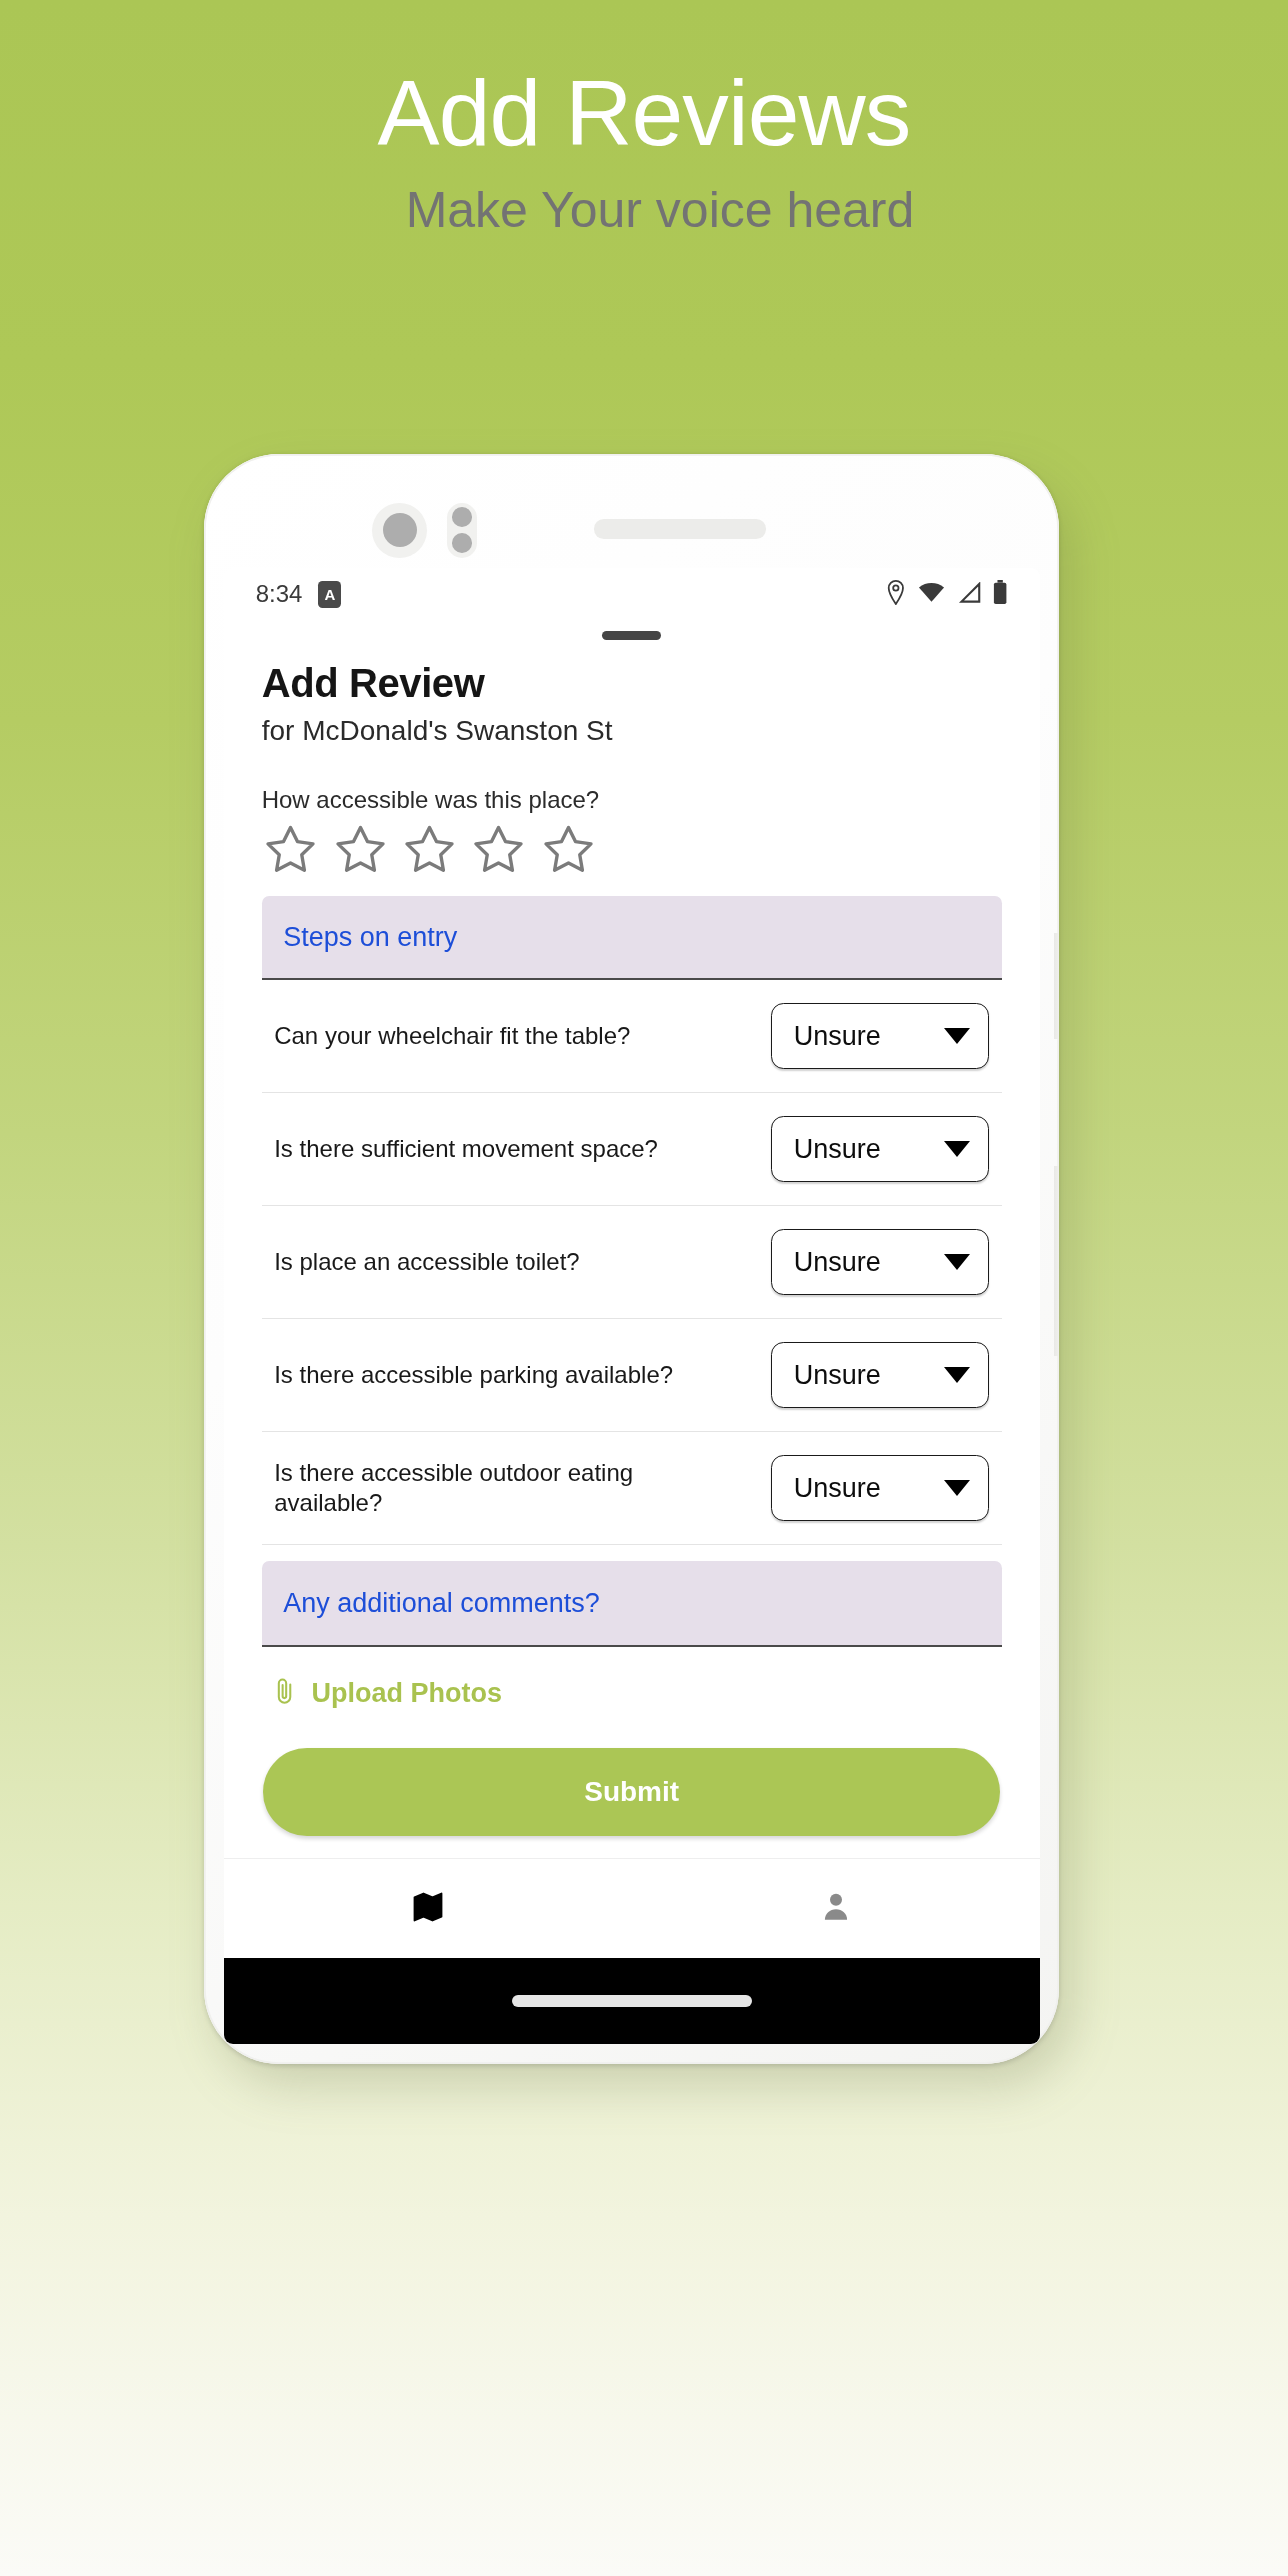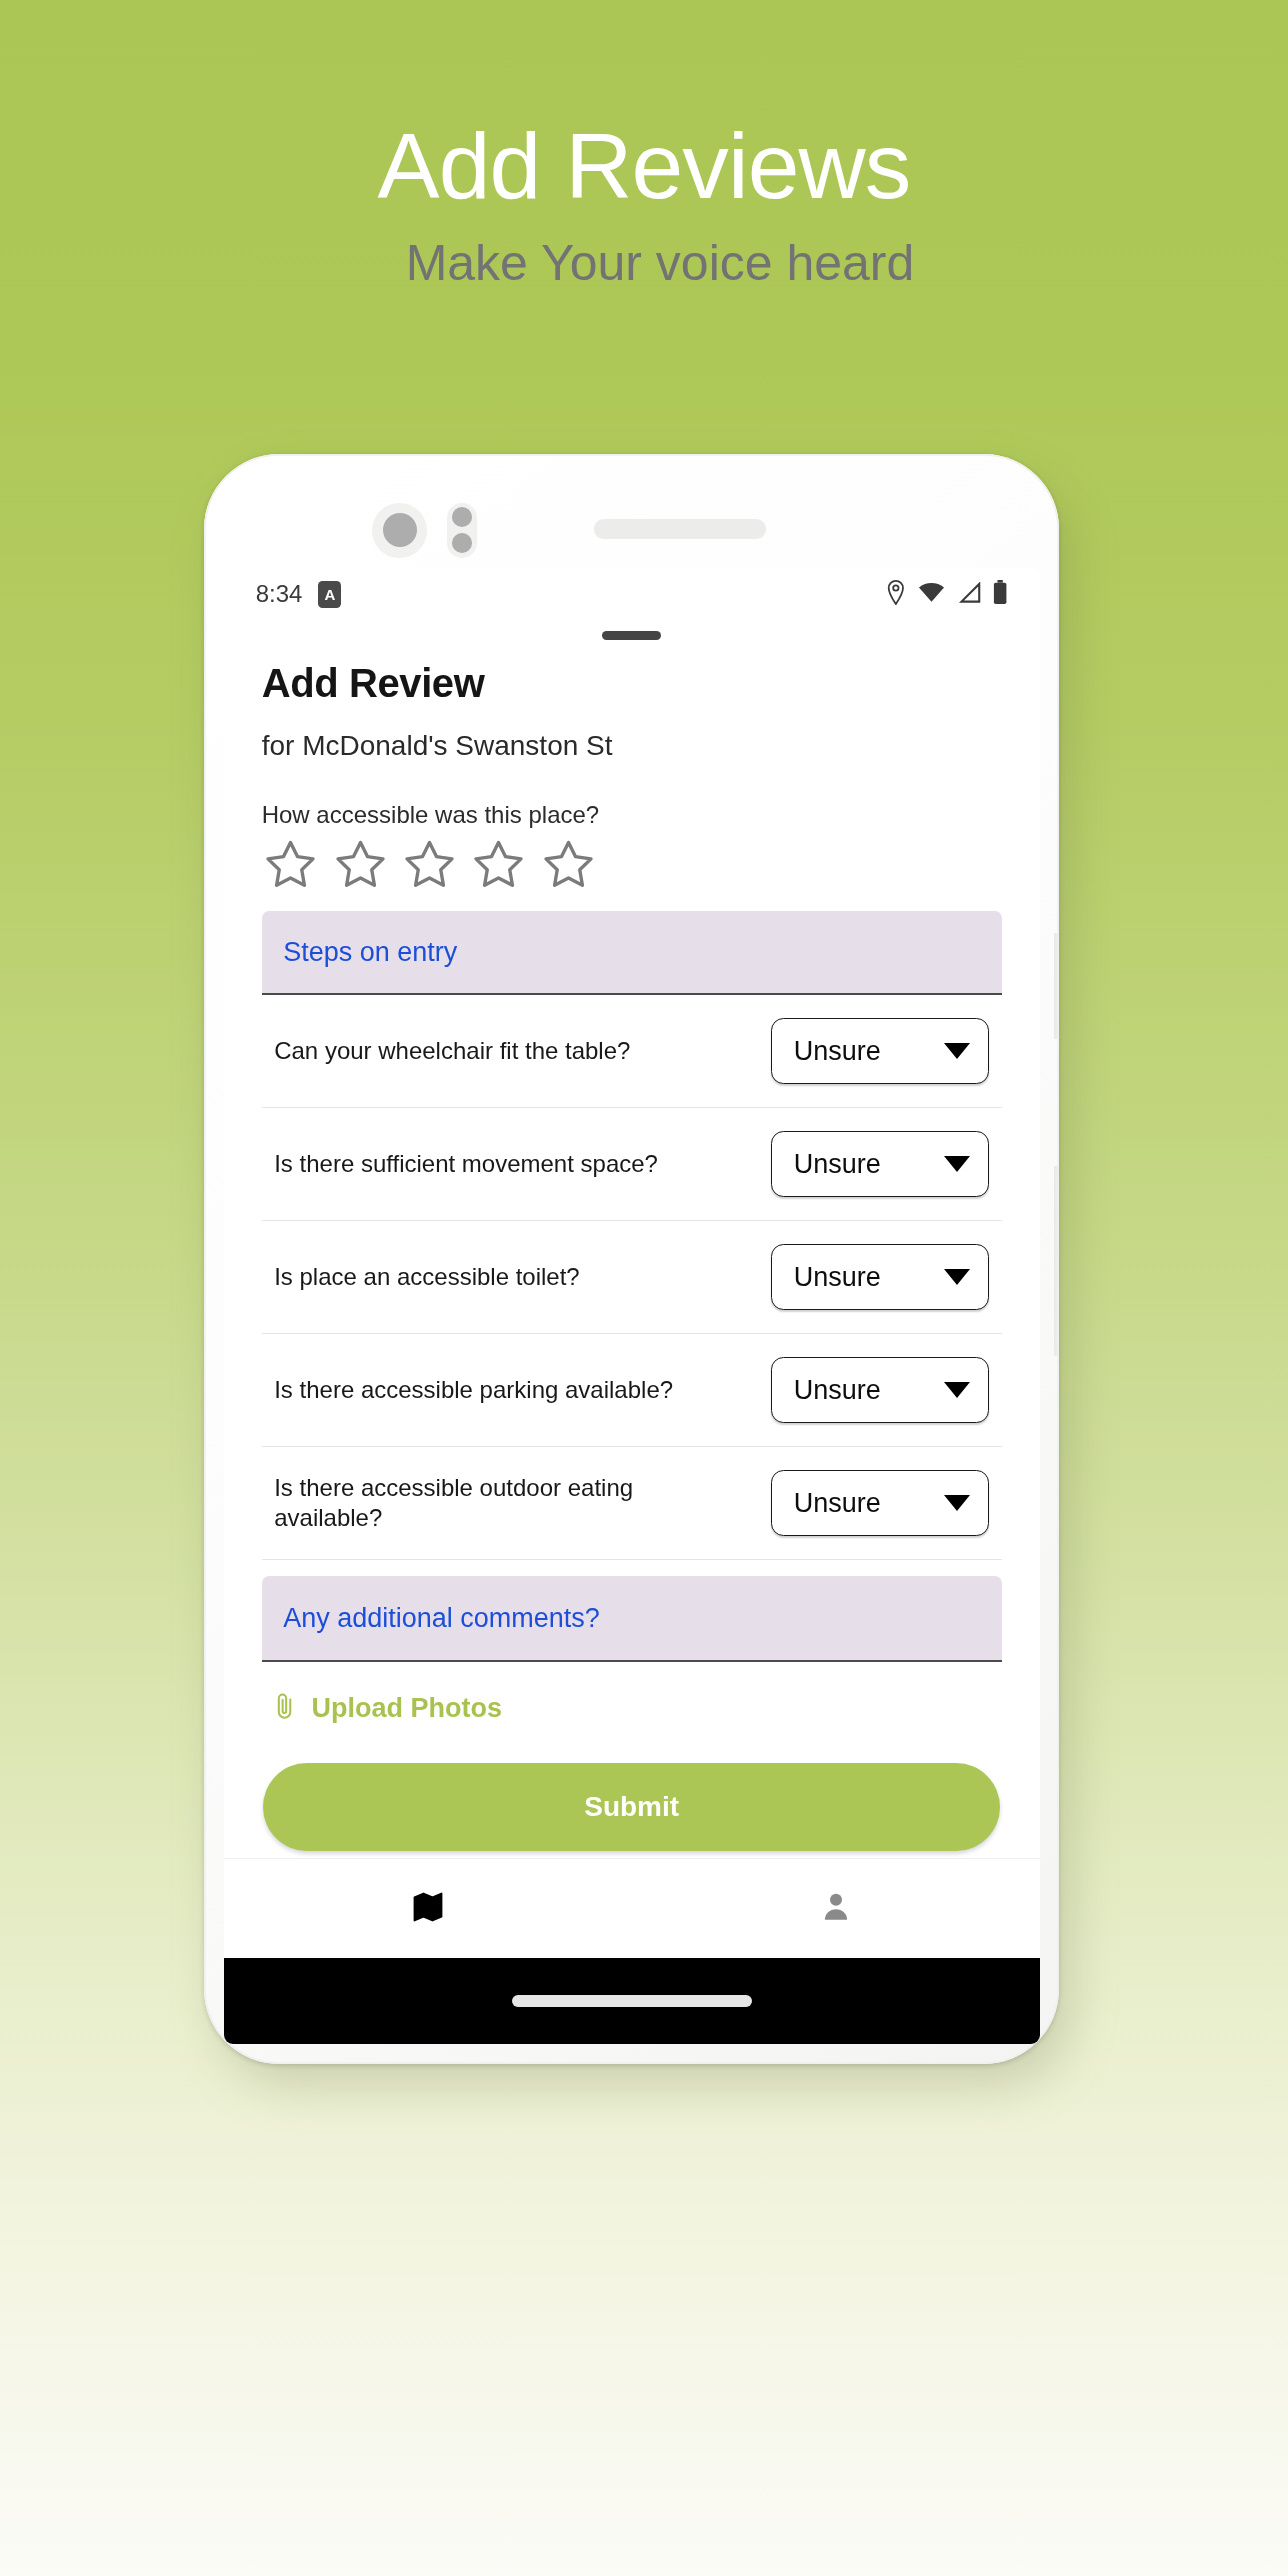--- a/index.html
+++ b/index.html
@@ -13,21 +13,21 @@
         #c2d57e 44%,
         #d3e0a1 60%,
         #e5ecc4 74%,
         #f2f4de 86%,
         #fbfbf7 100%);
     position:relative;
     overflow:hidden;
   }
 
   
-  .promo { position:absolute; top:0; left:0; right:0; text-align:center; padding-top:120px; }
+  .promo { position:absolute; top:0; left:0; right:0; text-align:center; padding-top:67px; }
   .promo-title {
     color:#ffffff; font-size:93px; font-weight:400; line-height:1.0;
     letter-spacing:-0.9px;
   }
   .promo-sub {
     color:#737373; font-size:50px; font-weight:400; margin-top:23px; line-height:1.1;margin-left:32px;
   }
 
   
   .phone-wrap { position:absolute; left:204px; top:454px; width:880px; height:1628px; }
@@ -74,21 +74,21 @@
   .sb-right { display:flex; align-items:center; gap:12.5px; }
   .ic { display:block; }
 
   
   .handle-row { display:flex; justify-content:center; padding-top:10.7px; }
   .handle { width:59px; height:9px; border-radius:4.5px; background:#454545; }
 
   
   .content { padding:0 38px; }
   .app-title { font-size:40px; font-weight:700; color:#151515; margin-top:21.5px; letter-spacing:-0.4px; }
-  .app-sub { font-size:28px; color:#2a2a2a; margin-top:24px; }
+  .app-sub { font-size:28px; color:#2a2a2a; margin-top:9px; }
 
   .rating-q { font-size:24px; color:#2b2b2b; margin-top:39px; }
   .stars { display:flex; gap:14.3px; margin-top:9px; margin-left:1.8px; }
 
   
   .tf { margin-top:16px; background:#e6dfea; border-bottom:2.7px solid #4a4a4a;
     border-radius:7.2px 7.2px 0 0; height:84px; display:flex; align-items:center; padding:0 21.5px; }
   .tf-label { font-size:27px; color:#1d4ed8; }
   .tf-tall { height:86px; }
 

